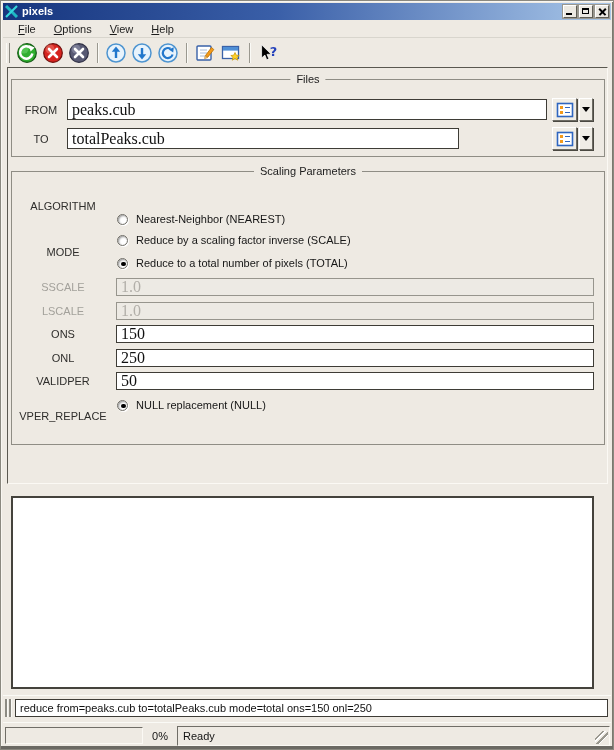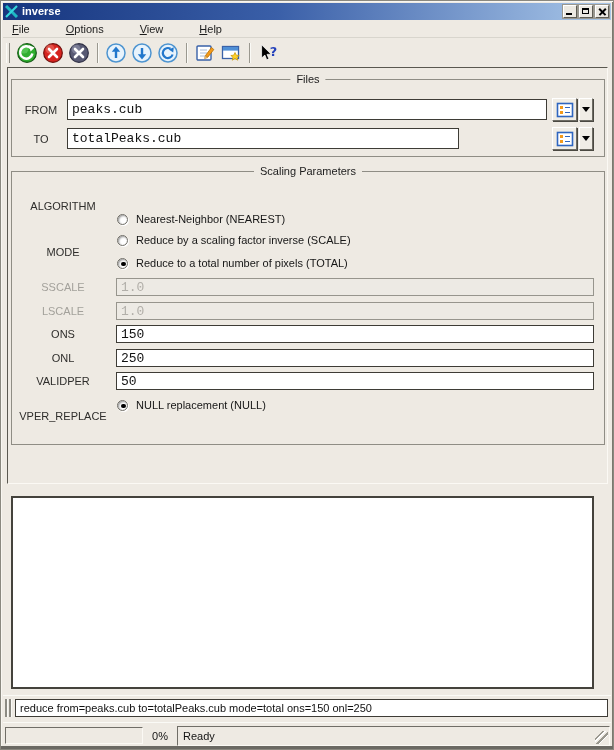--- a/index.html
+++ b/index.html
@@ -31,21 +31,21 @@
   .glyph-max{position:absolute;left:2px;top:2px;width:7px;height:6px;border:1px solid #000;border-top-width:2px;}
   .glyph-close{position:absolute;inset:0;}
   .glyph-close::before,.glyph-close::after{
     content:"";position:absolute;left:1.5px;top:5px;width:9px;height:1.6px;background:#000;
   }
   .glyph-close::before{transform:rotate(45deg);}
   .glyph-close::after{transform:rotate(-45deg);}
   
   .menubar{
     position:absolute;left:2px;top:19px;right:2px;height:18px;
-    display:flex;align-items:center;gap:18px;
+    display:flex;align-items:center;padding-left:6px;gap:0;
     border-bottom:1px solid #d8d5cd;
   }
   .menu-item{padding:2px 9px;cursor:default;}
   .menu-item .u{text-decoration:underline;}
   
   .toolbar{
     position:absolute;left:2px;top:38px;right:2px;height:27px;
     display:flex;align-items:center;padding-left:3px;
   }
   .grip{
@@ -71,22 +71,22 @@
   .gb-files{left:10px;top:78px;width:594px;height:78px;}
   .gb-scaling{left:10px;top:170px;width:594px;height:274px;}
   .param-label{
     position:absolute;left:12px;width:100px;text-align:center;color:#2e2d2b;
   }
   .param-label.dim{color:#a3a19b;}
   .file-label{position:absolute;left:6px;width:52px;text-align:center;color:#2e2d2b;}
   .field{
     position:absolute;height:18px;background:#fff;
     border:1px solid #3e3c36;
-    font-family:Liberation Mono, monospace;
-    font-size:13px;color:#111;padding:0 4px;outline:none;
+    font-family:Liberation Serif, serif;
+    font-size:16px;color:#111;padding:0 4px;outline:none;
   }
   .field.tall{height:21px;}
   .field.disabled{background:#edeae4;border-color:#97958d;color:#b2afa9;}
   .side-btn{
     position:absolute;background:#f0ede6;cursor:default;
     border:1px solid;border-color:#ffffff #6e6c64 #6e6c64 #ffffff;
     box-shadow:1px 1px 0 #4b4942;
     display:flex;align-items:center;justify-content:center;
   }
   .arrow-down{
@@ -156,21 +156,21 @@
 </head>
 <body>
 
 <div class="window">
 
   <div class="titlebar">
     <svg class="logo" viewBox="0 0 14 13">
       <path d="M1 1 L12 12" stroke="#1fb7c4" stroke-width="3"></path>
       <path d="M12 1 L1 12" stroke="#35d6dc" stroke-width="2.2"></path>
     </svg>
-    <span class="title">inverse</span>
+    <span class="title">pixels</span>
     <div class="tb-buttons">
       <div class="tb-btn">
           <span class="glyph-min"></span>
         </div>
       <div class="tb-btn">
           <span class="glyph-max"></span>
         </div>
       <div class="tb-btn">
           <span class="glyph-close"></span>
         </div>

